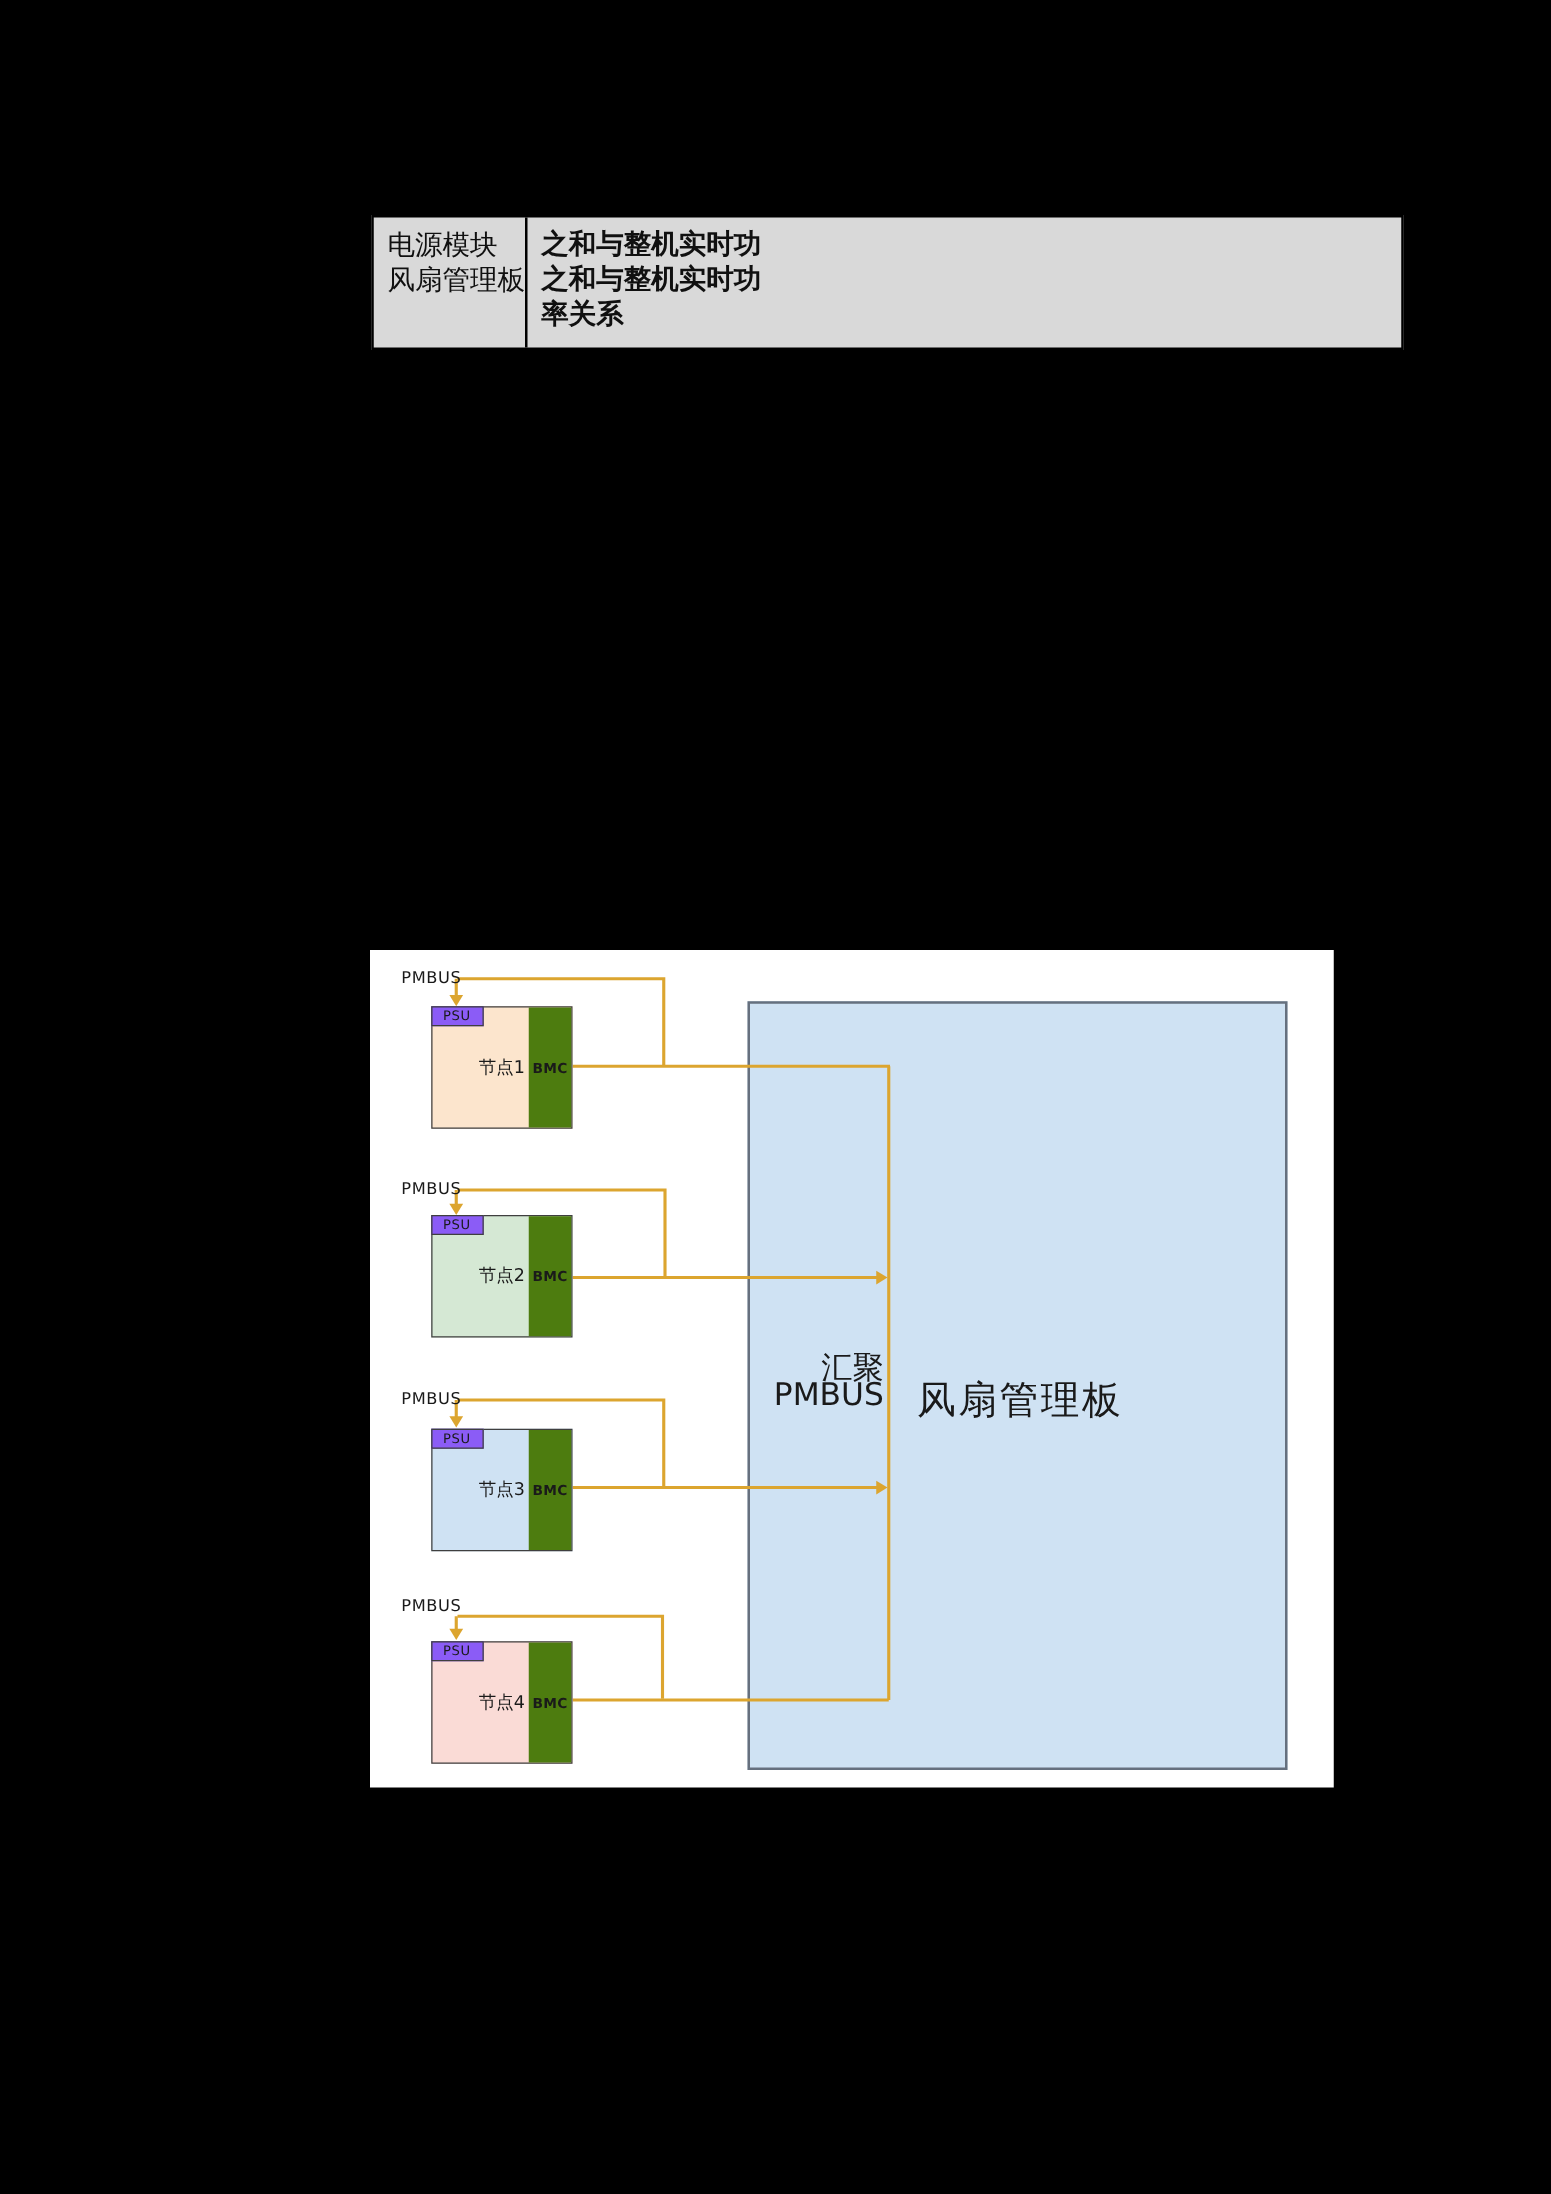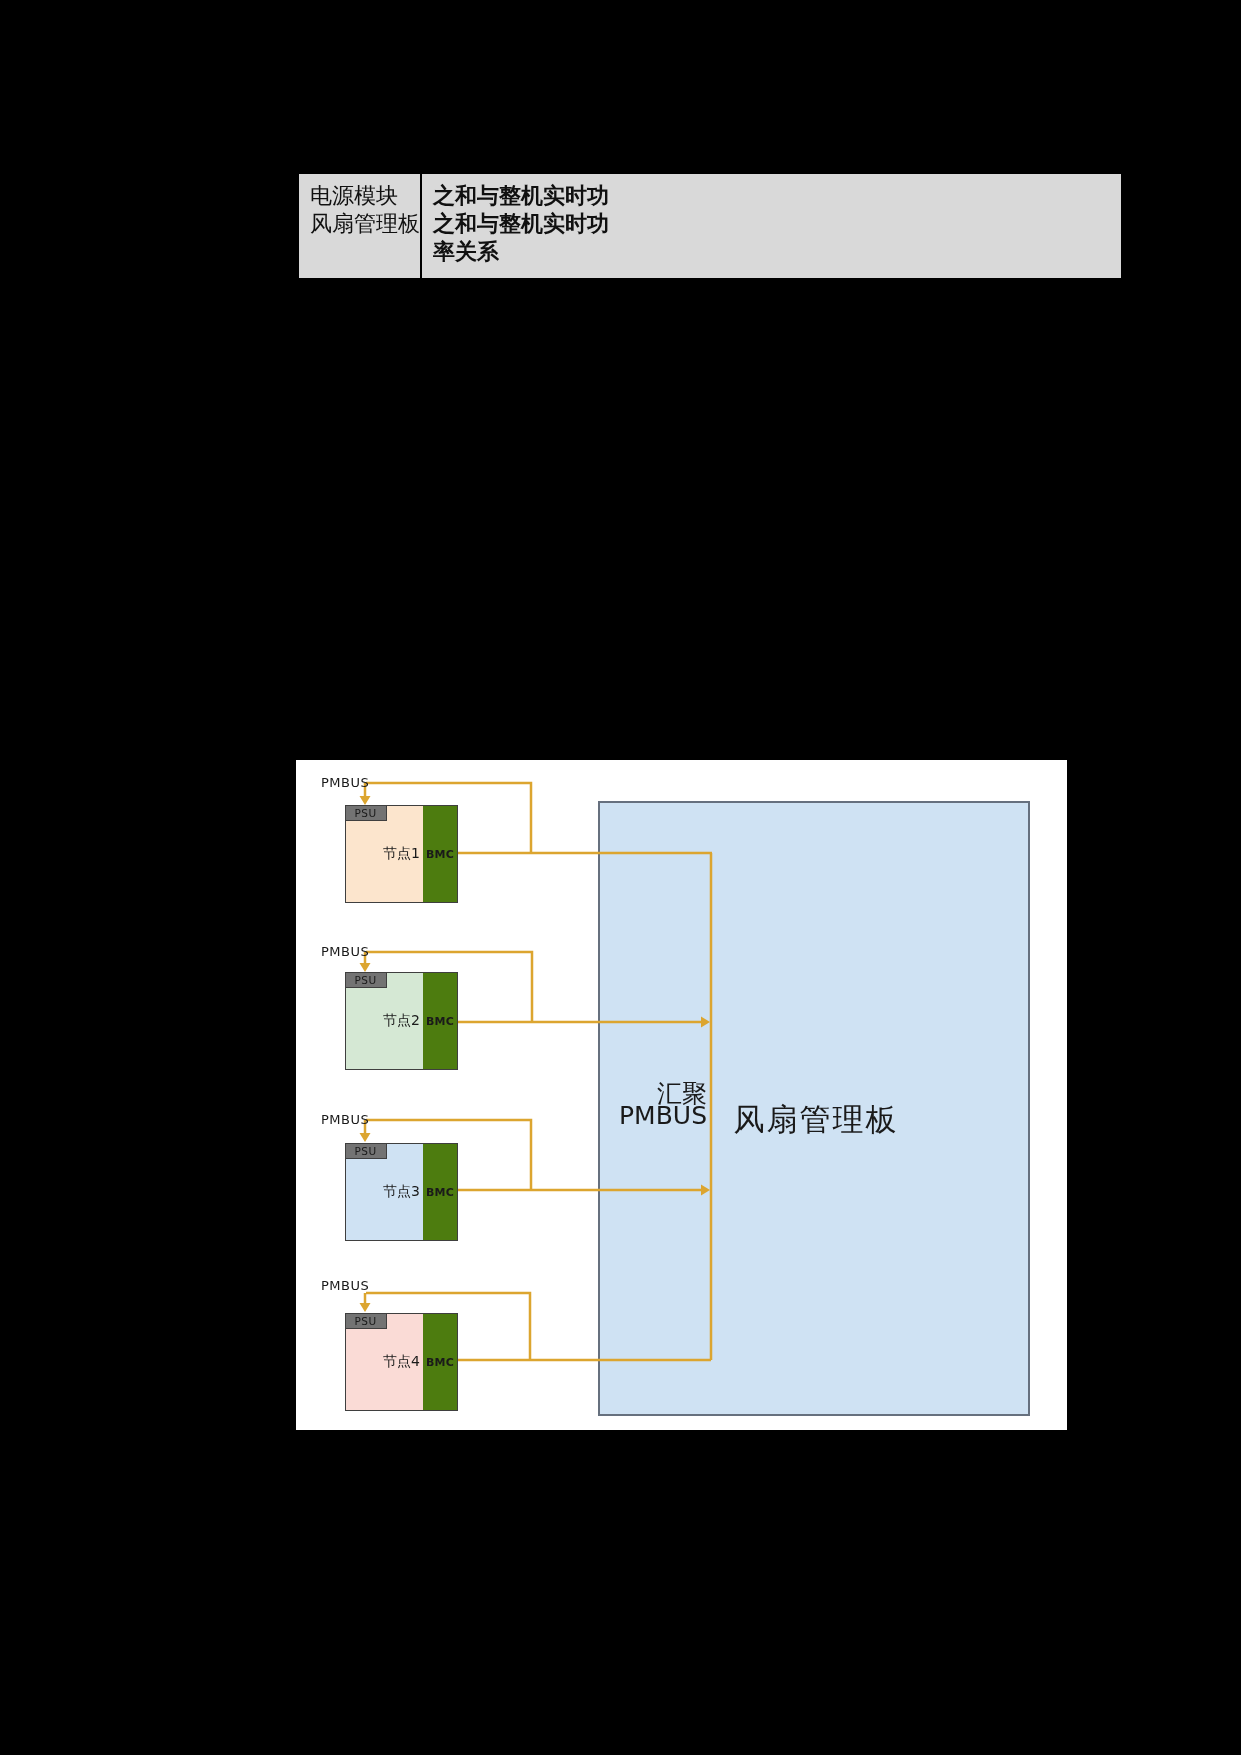--- a/index.html
+++ b/index.html
@@ -44,21 +44,21 @@
     font-size:13px;line-height:14px;letter-spacing:0.5px;white-space:nowrap;
   }
   .pl-0{top:16px;} .pl-1{top:185px;} .pl-2{top:353px;} .pl-3{top:519px;}
   .node-box{
     position:absolute;left:49px;width:113px;height:98px;
     box-sizing:border-box;border:1.5px solid #3f3f3f;
   }
   .nb-0{top:45px;} .nb-1{top:212px;} .nb-2{top:383px;} .nb-3{top:553px;}
   .psu-box{
     position:absolute;left:-1.5px;top:-1.5px;width:42px;height:16px;
-    box-sizing:border-box;border:1.5px solid #3f3f3f;background:#737373;
+    box-sizing:border-box;border:1.5px solid #3f3f3f;background:#8b5cf6;
     display:flex;align-items:center;justify-content:center;
     font-size:10.5px;letter-spacing:0.5px;
   }
   .bmc-strip{
     position:absolute;right:0;top:0;bottom:0;width:34px;background:#4d7c0f;
     display:flex;align-items:center;justify-content:center;
     font-size:11px;font-weight:600;letter-spacing:0.2px;
   }
   .node-name{
     position:absolute;right:37px;top:0;bottom:0;

